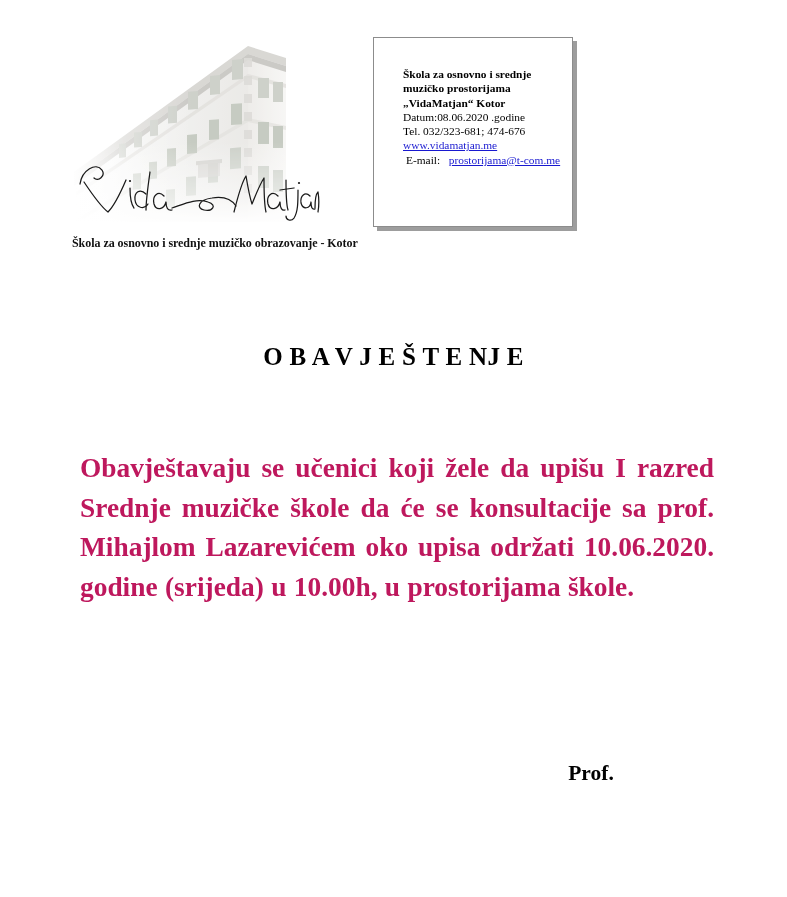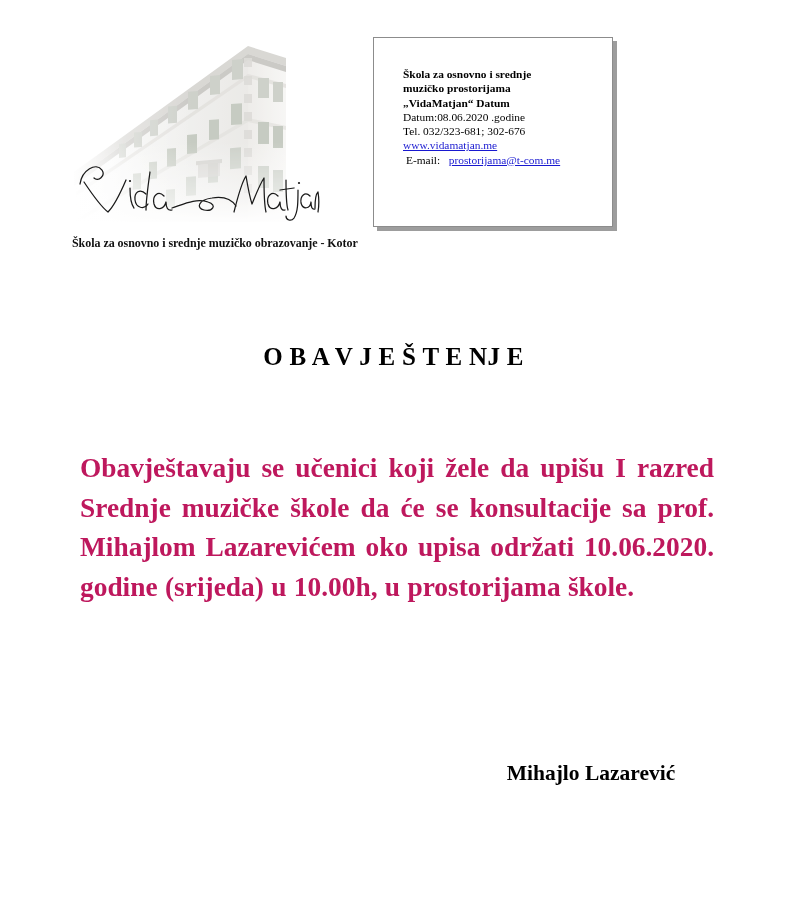--- a/index.html
+++ b/index.html
@@ -59,21 +59,21 @@
     color: #111111;
     letter-spacing: -0.05px;
     white-space: nowrap;
   }
 
   
   .info-box {
     position: absolute;
     left: 373px;
     top: 37px;
-    width: 240px;
+    width: 200px;
     height: 190px;
     background: #ffffff;
     border: 1px solid #8c8c8c;
     box-sizing: border-box;
     box-shadow: 4px 4px 0 0 #9d9d9d;
   }
   .info-inner {
     position: absolute;
     left: 29px;
     top: 29px;
@@ -277,35 +277,35 @@
       </g>
     </svg>
 
     <div class="logo-tagline">Škola za osnovno i srednje muzičko obrazovanje - Kotor</div>
   </div>
 
   <div class="info-box">
     <div class="info-inner">
       <div class="info-line bold">Škola za osnovno i srednje</div>
       <div class="info-line bold">muzičko prostorijama</div>
-      <div class="info-line bold">„VidaMatjan“ Datum</div>
+      <div class="info-line bold">„VidaMatjan“ Kotor</div>
       <div class="info-line">Datum:08.06.2020  .godine</div>
-      <div class="info-line">Tel. 032/323-681; 302-676</div>
+      <div class="info-line">Tel. 032/323-681; 474-676</div>
       <div class="info-line">
         <span class="info-link">www.vidamatjan.me</span>
       </div>
       <div class="info-line email-row">
         <span>E-mail:</span>
         <span>&nbsp;</span>
         <span class="info-link">prostorijama@t-com.me</span>
       </div>
     </div>
   </div>
 
   <div class="notice-title">O B A V J E Š T E NJ E</div>
 
   <div class="notice-body">Obavještavaju se učenici koji žele da upišu I razred Srednje muzičke škole da će se konsultacije sa prof. Mihajlom Lazarevićem oko upisa održati 10.06.2020. godine (srijeda) u 10.00h, u prostorijama škole.</div>
 
   <div class="signature">
-    <div>Mihajlo Lazarević</div>
+    <div>Prof.</div>
   </div>
 
 </div>
 
 </body></html>

